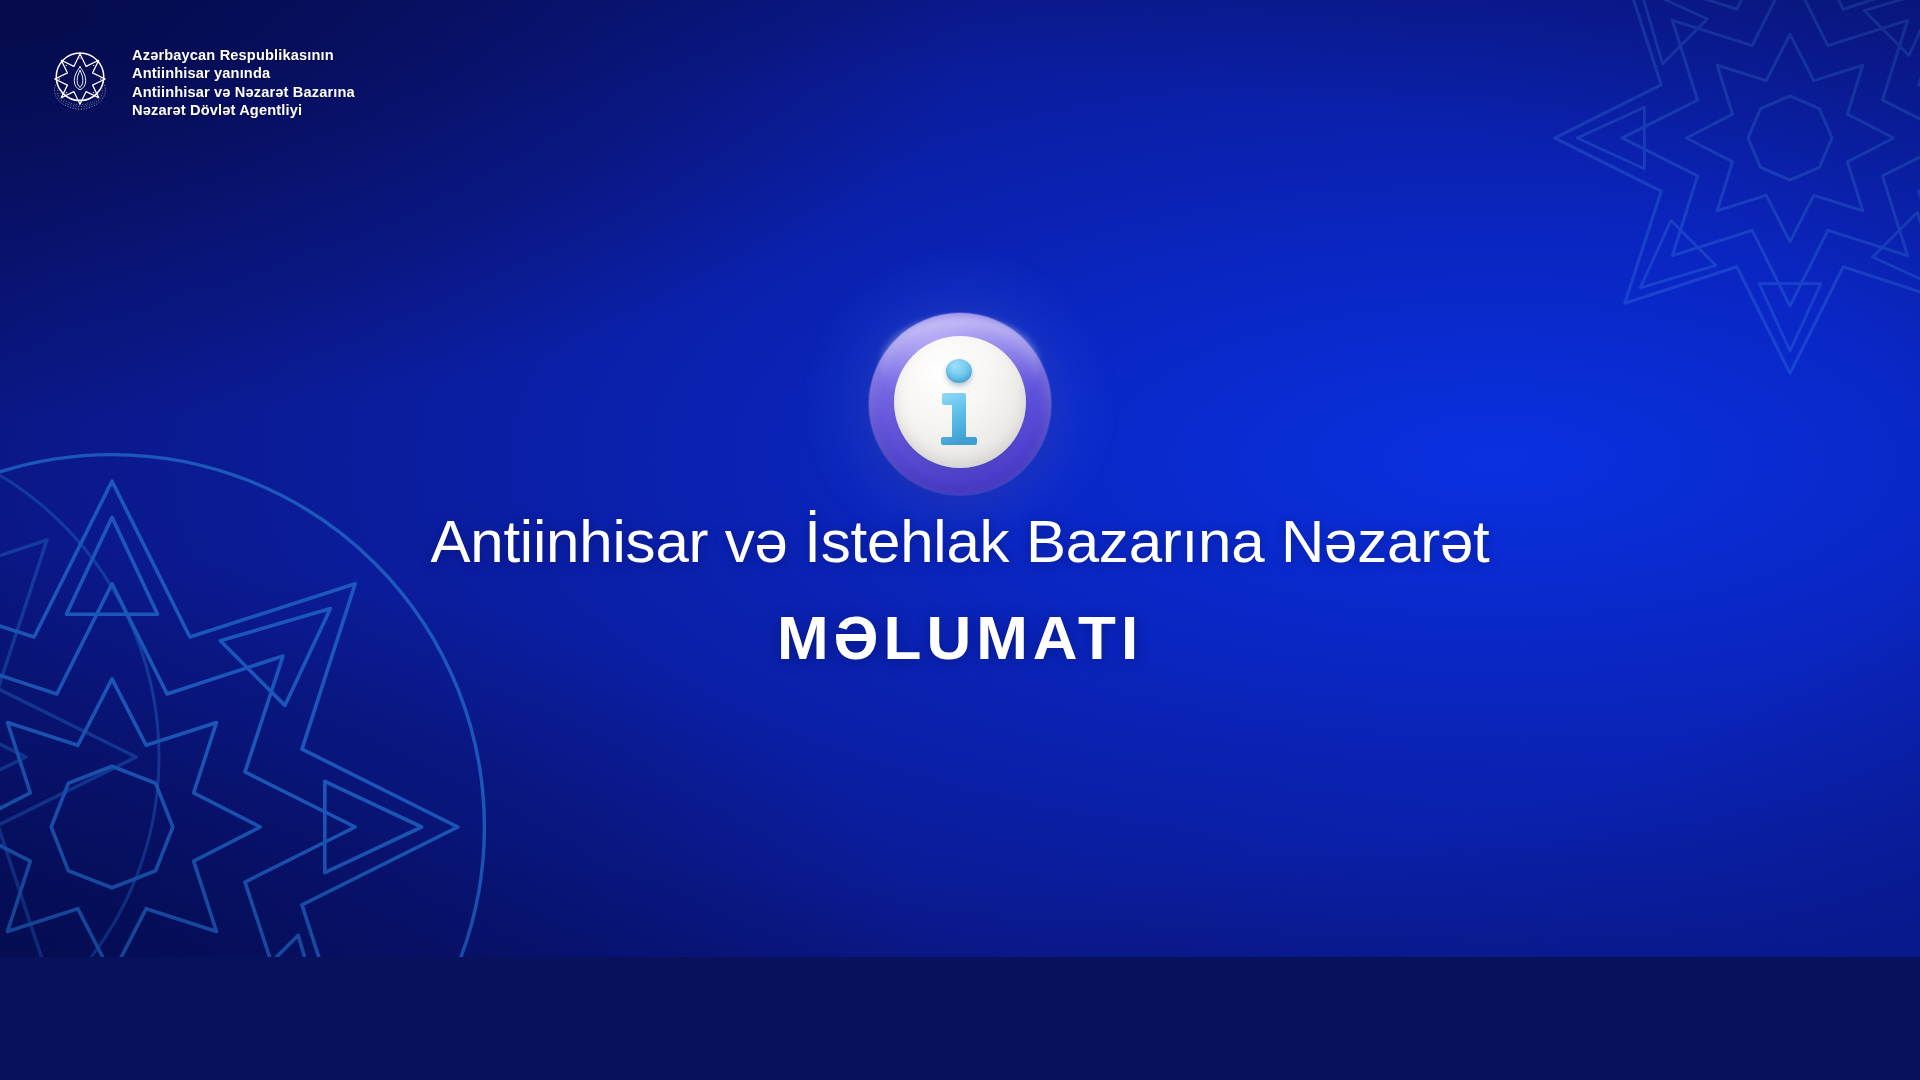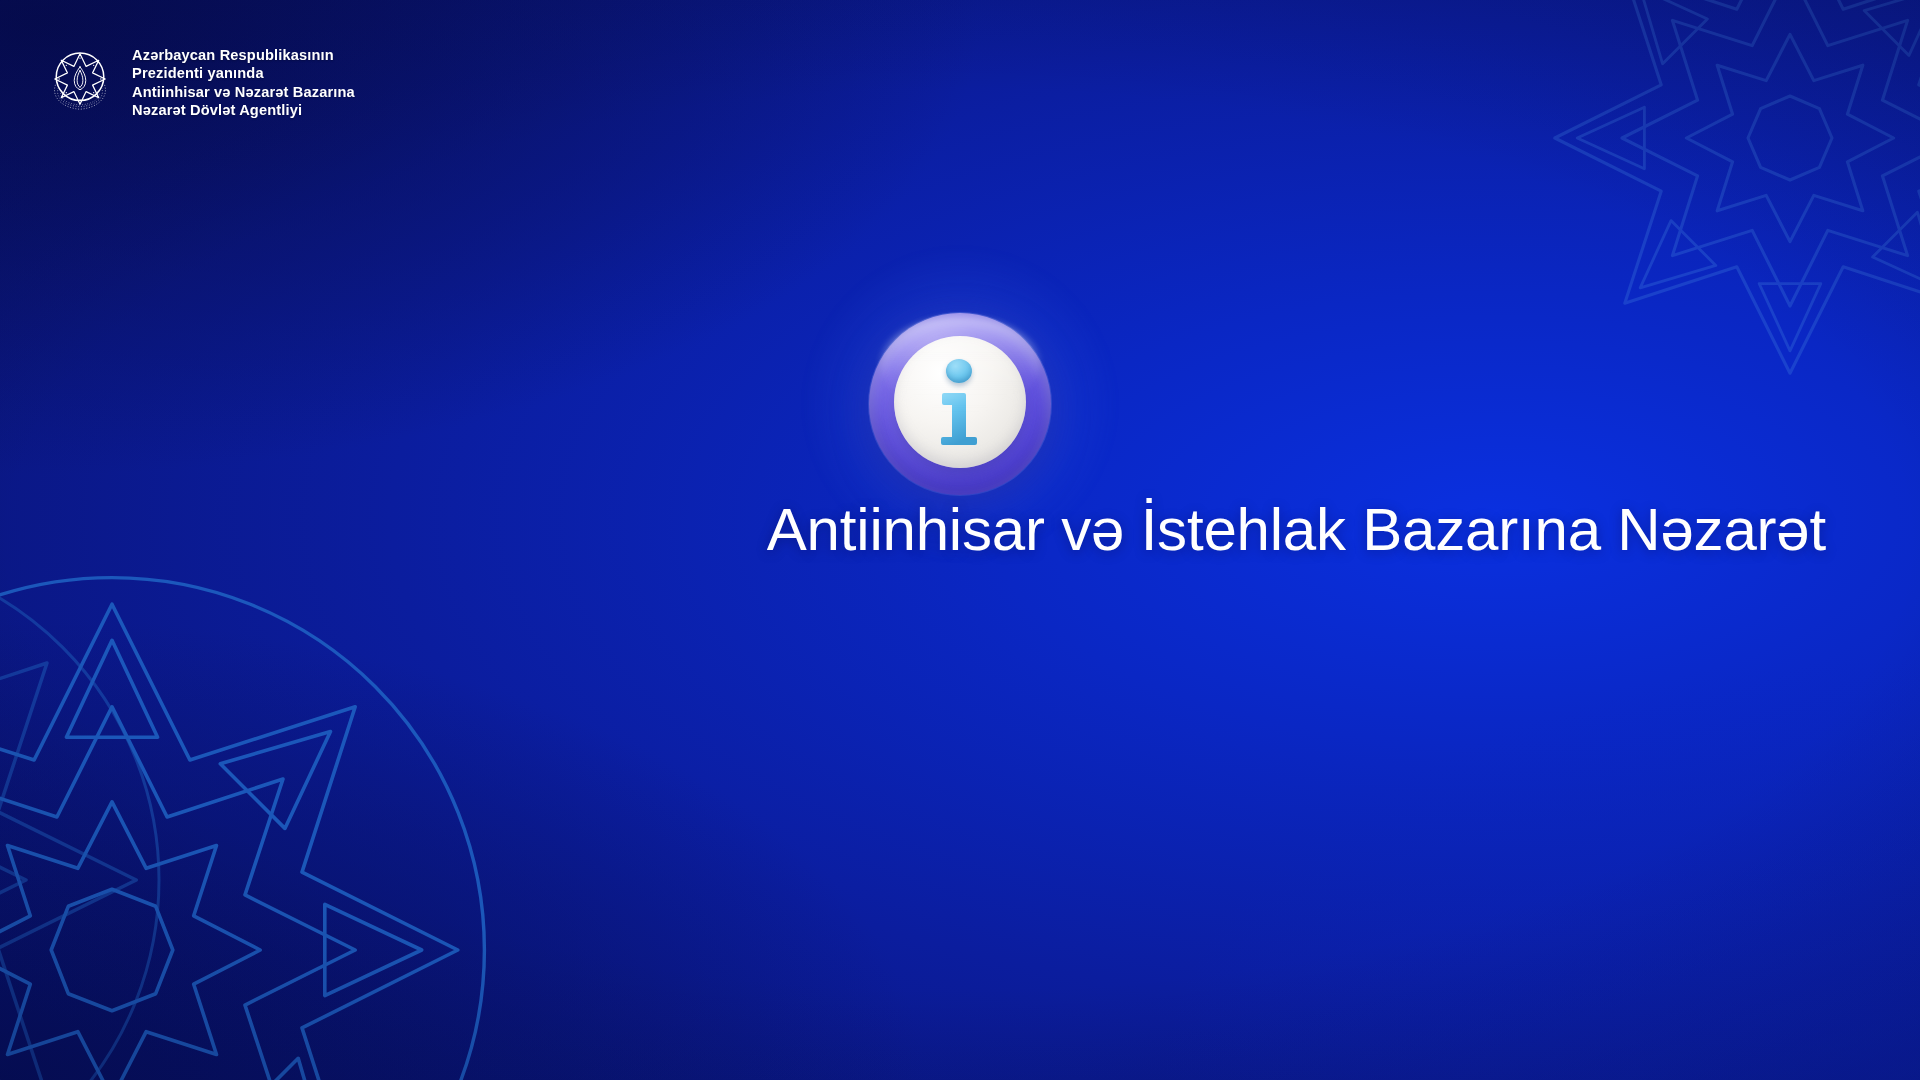--- a/index.html
+++ b/index.html
@@ -9,21 +9,21 @@
     width: 1920px;
     height: 1080px;
     overflow: hidden;
     background: #07115c;
   }
   * { box-sizing: border-box; }
 
   .slide {
     position: relative;
     width: 1920px;
-    height: 1080px;
+    height: 957px;
     overflow: hidden;
     font-family: "Liberation Sans", sans-serif;
     background: #0b1a8e;
   }
 
   
   .bg-base {
     position: absolute;
     inset: 0;
     background:
@@ -207,24 +207,24 @@
     width: 48px;
     height: 54px;
   }
   .icon-i-stem svg { display: block; }
 
   
   .headline {
     position: absolute;
     left: 0;
     right: 0;
-    top: 484px;
-    text-align: right;
+    top: 496px;
+    text-align: center;
     z-index: 6;
-    padding: 0 94px;
+    padding: 0 60px;
   }
   .headline .line {
     display: block;
     color: #ffffff;
     font-size: 60px;
     font-weight: 300;
     line-height: 92px;
     letter-spacing: -0.2px;
     text-shadow: 0 2px 12px rgba(0,10,70,0.38);
   }
@@ -335,21 +335,21 @@
 
         <g stroke="#ffffff" stroke-width="1.3" fill="none" stroke-linecap="round">
           <path d="M50,33 C45,40 42,46 42,52 C42,59 45.5,63 50,65 C54.5,63 58,59 58,52 C58,46 55,40 50,33 Z"></path>
           <path d="M50,38 C47.5,43 46,47 46,52 C46,57 48,60 50,61.5"></path>
           <path d="M50,38 C52.5,43 54,47 54,52 C54,57 52,60 50,61.5"></path>
         </g>
       </svg>
     </div>
     <div class="logo-lines">
       <span>Azərbaycan Respublikasının</span>
-      <span>Prezidenti yanında</span>
+      <span>Antiinhisar yanında</span>
       <span>Antiinhisar və Nəzarət Bazarına</span>
       <span>Nəzarət Dövlət Agentliyi</span>
     </div>
   </div>
 
   <div class="icon-wrap">
     <div class="icon-glow"></div>
     <div class="icon-disc">
       <div class="icon-face">
         <div class="icon-i">
@@ -366,15 +366,16 @@
               <path d="M6,2 h22 a2,2 0 0 1 2,2 v42 h9 a2,2 0 0 1 2,2 v4 a2,2 0 0 1 -2,2 h-32 a2,2 0 0 1 -2,-2 v-4 a2,2 0 0 1 2,-2 h9 v-32 h-8 a2,2 0 0 1 -2,-2 v-8 a2,2 0 0 1 2,-2 z" fill="url(#gi)"></path>
             </svg>
           </div>
         </div>
       </div>
     </div>
   </div>
 
   <div class="headline">
     <span class="line">Antiinhisar və İstehlak Bazarına Nəzarət</span>
+    <span class="emphasis">MƏLUMATI</span>
   </div>
 
 </div>
 
 </body></html>

